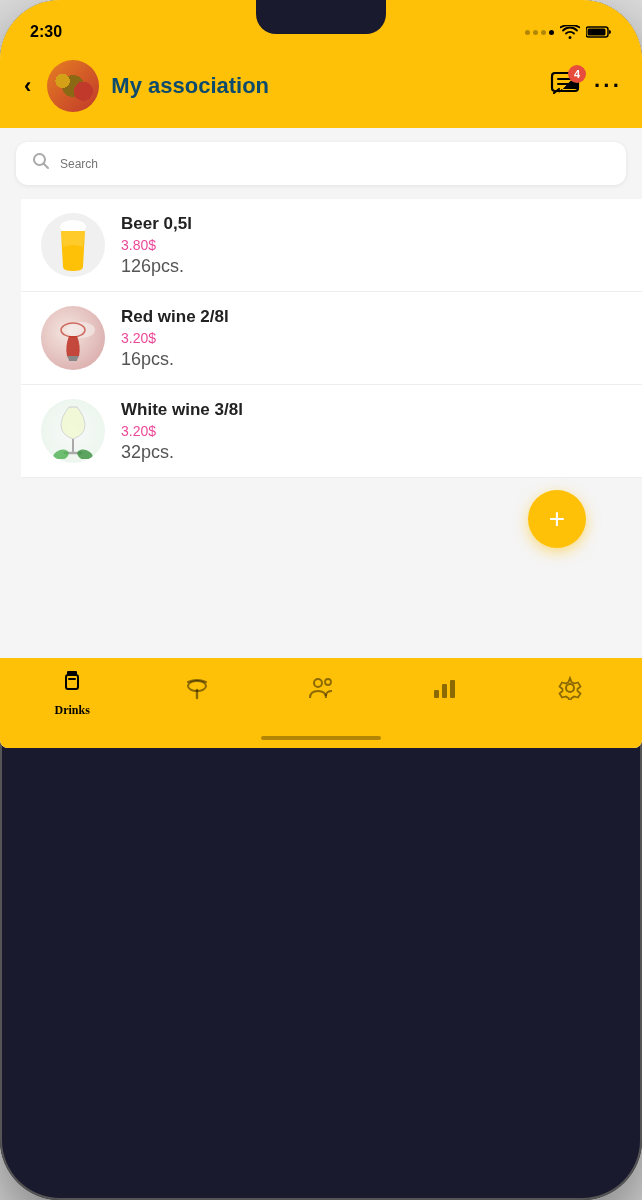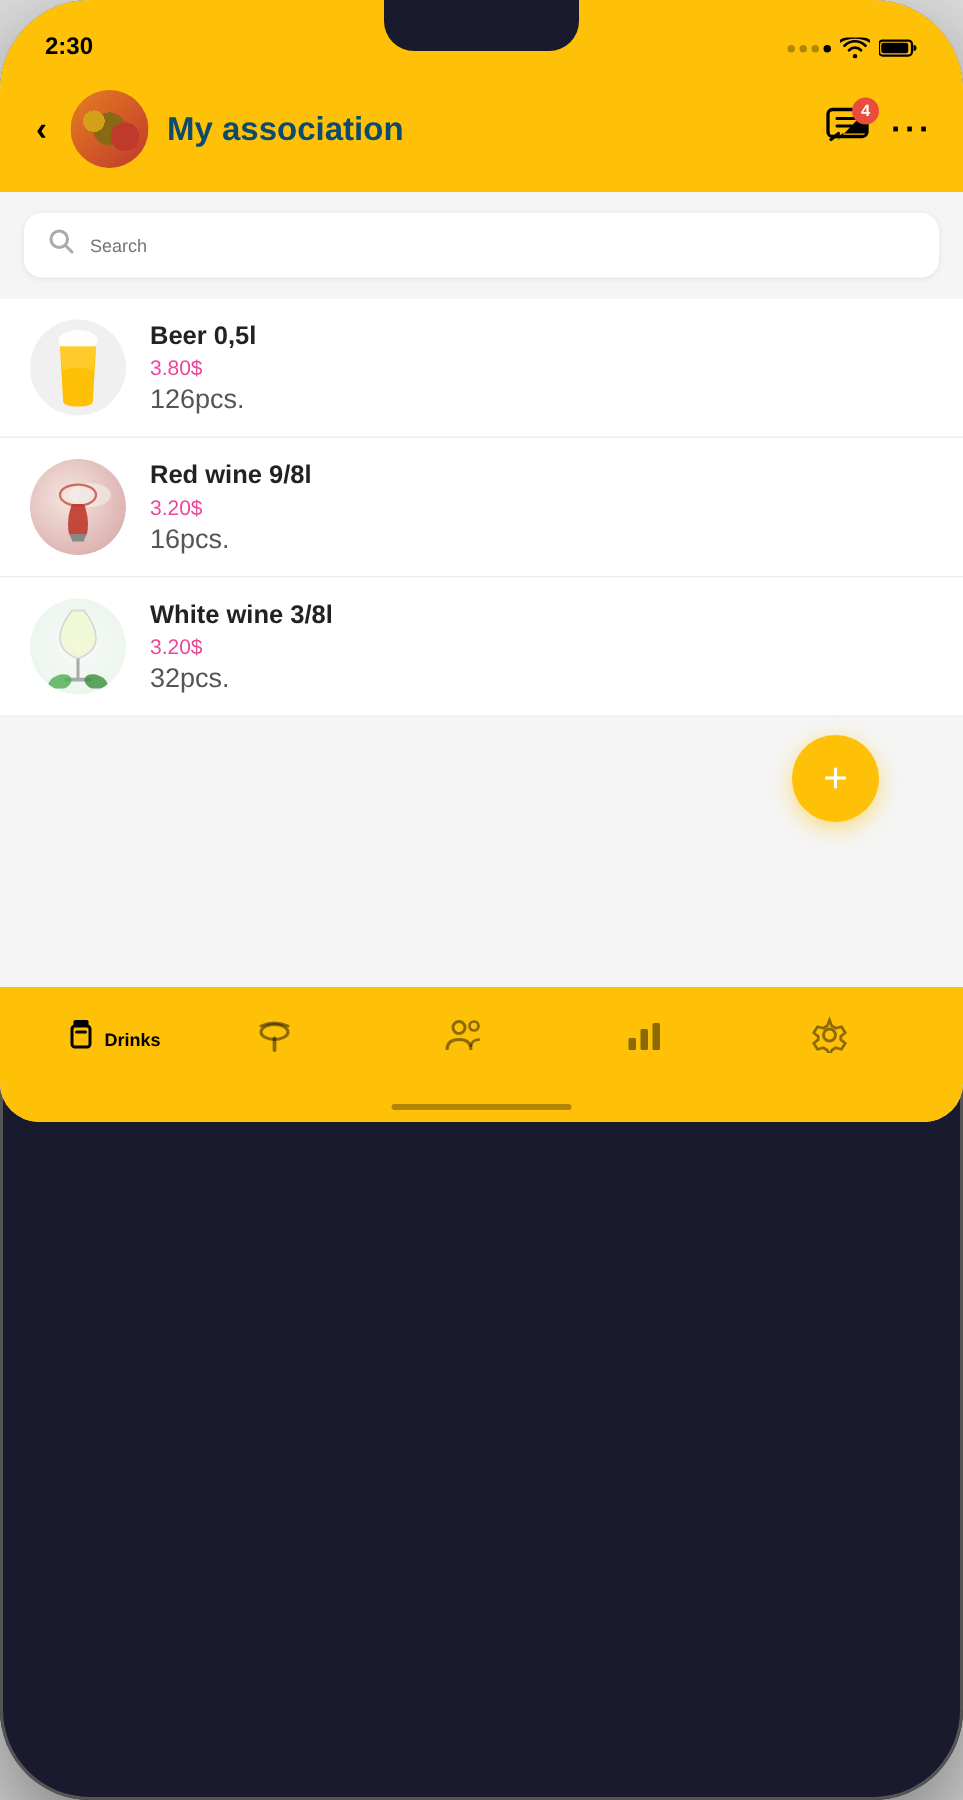--- a/index.html
+++ b/index.html
@@ -20,21 +20,21 @@
       border-radius: 60px;
       position: relative;
       box-shadow: 0 30px 80px rgba(0,0,0,0.5), inset 0 0 0 2px #555;
       overflow: hidden;
     }
 
     .phone-screen {
       position: absolute;
       top: 0; left: 0; right: 0; bottom: 0;
       background: #f5f5f5;
-      border-radius: 26px;
+      border-radius: 8px;
       overflow: hidden;
       display: flex;
       flex-direction: column;
       justify-content: flex-end;
     }
 
     
     .status-bar {
       background: #FFC107;
       display: flex;
@@ -197,20 +197,21 @@
     }
 
     .item-row {
       background: #fff;
       display: flex;
       align-items: center;
       padding: 14px 20px;
       gap: 16px;
       border-bottom: 1px solid #eee;
       cursor: pointer;
+      margin-left: 21px;
     }
 
     .item-row:first-child {
       border-top: none;
     }
 
     .item-image {
       width: 64px;
       height: 64px;
       border-radius: 50%;
@@ -269,25 +270,26 @@
       background: #FFC107;
       display: flex;
       justify-content: space-around;
       align-items: center;
       padding: 10px 10px 30px;
       height: 90px;
     }
 
     .nav-item {
       display: flex;
-      flex-direction: row;
+      flex-direction: column;
       align-items: center;
       gap: 4px;
       cursor: pointer;
       min-width: 60px;
+      font-family: Liberation Serif, serif;
     }
 
     .nav-icon {
       font-size: 22px;
       color: #333;
     }
 
     .nav-label {
       font-size: 12px;
       font-weight: 600;
@@ -412,21 +414,21 @@
           <svg width="52" height="52" viewBox="0 0 52 52">
 
             <ellipse cx="34" cy="18" rx="14" ry="8" fill="#f5f0ee" opacity="0.6"></ellipse>
             <path d="M22 24 Q18 34 20 44 L32 44 Q34 34 30 24 Z" fill="#c0392b" opacity="0.9"></path>
             <path d="M20 44 L32 44 L30 48 L22 48 Z" fill="#888"></path>
             <path d="M22 48 L30 48" stroke="#888" stroke-width="2"></path>
             <ellipse cx="26" cy="18" rx="12" ry="7" fill="none" stroke="#c0392b" stroke-width="1.5" opacity="0.7"></ellipse>
           </svg>
         </div>
         <div class="item-info">
-          <span class="item-name">Red wine 9/8l</span>
+          <span class="item-name">Red wine 2/8l</span>
           <span class="item-price">3.20$</span>
           <span class="item-qty">16pcs.</span>
         </div>
       </div>
 
       <div class="item-row">
         <div class="item-image" style="background: radial-gradient(circle at 50% 50%, #f8f9fa, #e8f5e9); border-radius: 50%;">
           <svg width="52" height="56" viewBox="0 0 52 56">
 
             <path d="M22 4 Q14 14 14 22 Q14 32 26 36 Q38 32 38 22 Q38 14 30 4 Z" fill="#f0f8d0" opacity="0.8" stroke="#ccc" stroke-width="1"></path>

